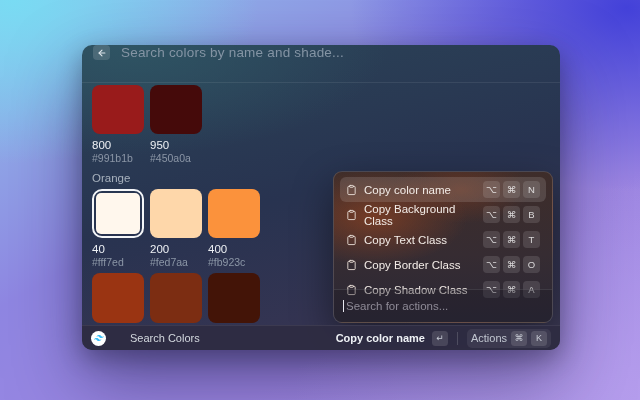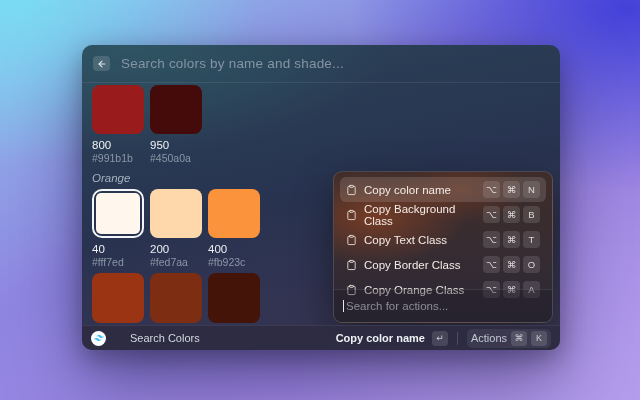--- a/index.html
+++ b/index.html
@@ -13,34 +13,34 @@
       linear-gradient(150deg, #8fc3ec 0%, #8f86e2 40%, #9d86e2 70%, #a992e8 100%);
   }
   .window {
     position:absolute; left:82px; top:45px; width:478px; height:305px;
     border-radius:10px; overflow:hidden;
     background-image:
       radial-gradient(90% 60% at 10% 0%, rgba(47,85,100,0.95) 0%, rgba(47,85,100,0) 60%),
       linear-gradient(168deg, #2b4458 0%, #283350 48%, #343452 80%, #3d3a54 100%);
     box-shadow: 0 30px 70px rgba(25,22,70,0.5), 0 8px 24px rgba(0,0,0,0.3);
   }
-  .searchbar { height:38px; display:flex; align-items:center; padding:0 11px; gap:11px;
+  .searchbar { height:38px; display:flex; padding:0 11px; gap:11px;
     border-bottom:1px solid rgba(255,255,255,0.08); }
   .back-btn { width:17px; height:15px; border-radius:4px; background:rgba(255,255,255,0.14);
     display:flex; align-items:center; justify-content:center; color:#dde4ea; flex:0 0 auto; }
   .search-placeholder { color:#8494a4; font-size:13.5px; letter-spacing:0.2px; }
   .content { padding:2px 10px 0; }
   .swatch-row { display:flex; gap:6px; }
   .cell { width:52px; flex:0 0 auto; }
   .sw { height:49px; border-radius:8px; }
   .sw-ring { height:49px; border:2px solid #f4f6f9; border-radius:10px; padding:2px; }
   .sw-ring .sw-inner { width:100%; height:100%; border-radius:5px; }
   .shade { margin-top:5px; font-size:11.5px; line-height:12px; color:#edf0f4; font-weight:500; }
   .hexlbl { margin-top:2px; font-size:10.5px; line-height:11px; color:#8b96a6; }
-  .section-header { margin-top:8px; margin-bottom:5px; font-size:11.5px; line-height:12px; color:#a7b1bd;font-style:italic; }
+  .section-header { margin-top:8px; margin-bottom:5px; font-size:11.5px; line-height:12px; color:#a7b1bd; }
   .row2 { margin-top:5px; }
   .row2 .sw { height:50px; }
   
   .menu { position:absolute; left:251px; top:126px; width:220px; height:152px;
     border-radius:9px; overflow:hidden; border:1px solid rgba(255,255,255,0.15);
     box-shadow:0 16px 40px rgba(0,0,0,0.45);
     background-image:
       radial-gradient(60% 45% at 18% 30%, rgba(165,72,30,0.55) 0%, rgba(165,72,30,0) 72%),
       radial-gradient(45% 32% at 58% 12%, rgba(150,64,30,0.38) 0%, rgba(150,64,30,0) 70%),
       linear-gradient(180deg, #3e2d2a 0%, #362c32 55%, #2b2836 100%);
@@ -206,21 +206,21 @@
           </span>
         </div>
 
         <div class="menu-item">
           <span class="clip-icon">
             <svg width="11" height="12" viewBox="0 0 24 24" fill="none" stroke="currentColor" stroke-width="2" stroke-linecap="round" stroke-linejoin="round">
                 <rect x="8" y="2" width="8" height="4" rx="1"></rect>
                 <path d="M16 4h2a2 2 0 0 1 2 2v14a2 2 0 0 1-2 2H6a2 2 0 0 1-2-2V6a2 2 0 0 1 2-2h2"></path>
               </svg>
           </span>
-          <span>Copy Orange Class</span>
+          <span>Copy Shadow Class</span>
           <span class="keys">
             <span class="key">⌥</span>
             <span class="key">⌘</span>
             <span class="key">A</span>
           </span>
         </div>
 
       </div>
       <div class="menu-search">
         <span class="caret"></span>

